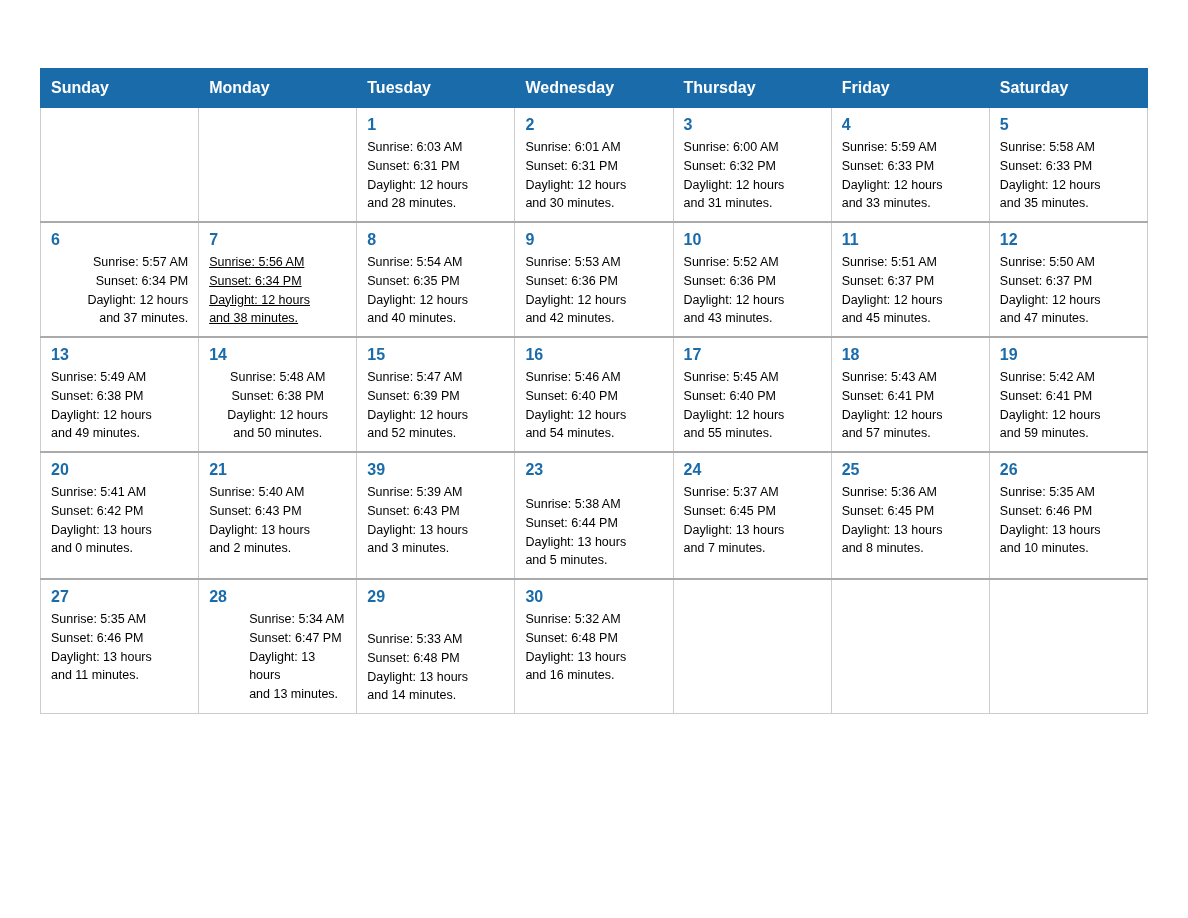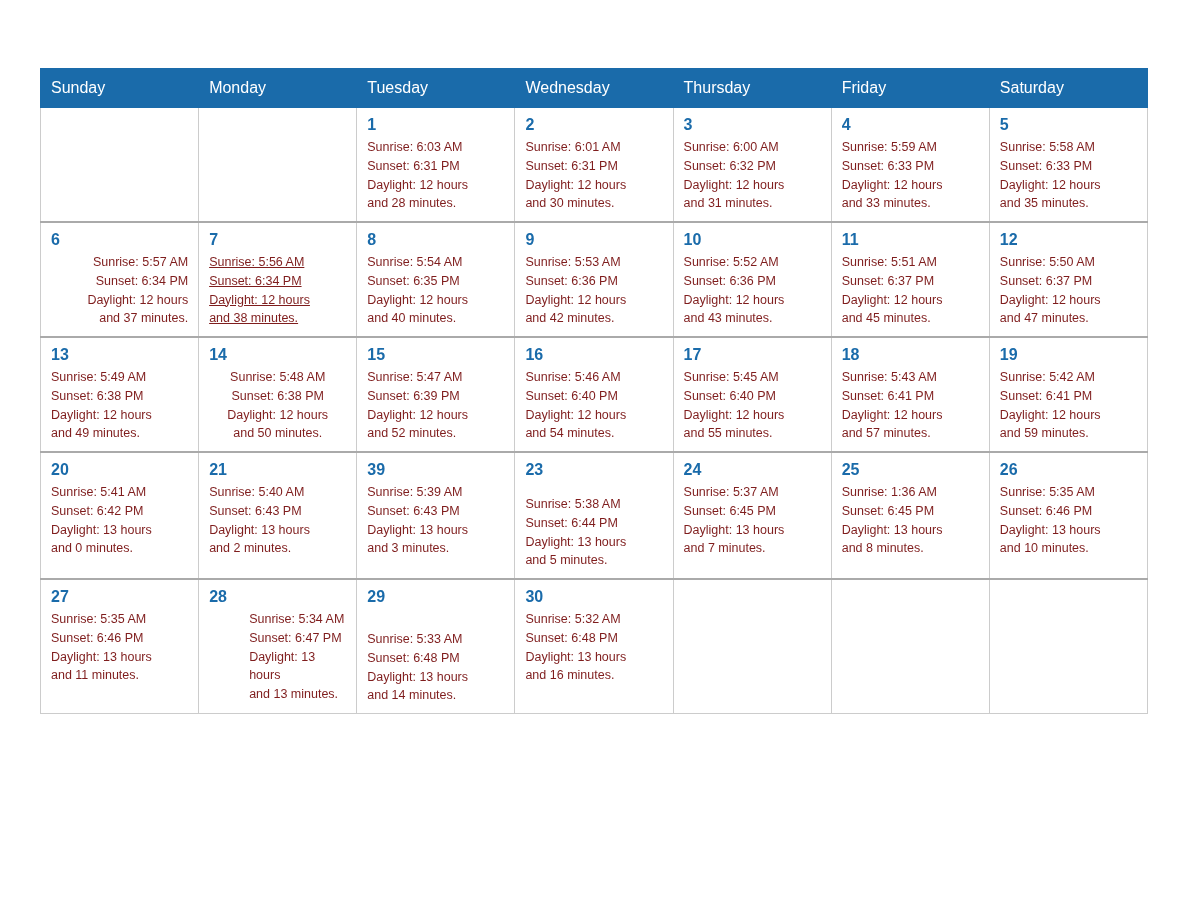--- a/index.html
+++ b/index.html
@@ -37,42 +37,42 @@
     }
     .calendar {
       width: 100%;
       border-collapse: collapse;
       border: 1px solid #ccc;
     }
     .calendar th {
       background-color: #1a6baa;
       color: #fff;
       font-size: 16px;
-      font-weight: normal;
+      font-weight: bold;
       padding: 10px 10px;
       text-align: left;
       border: 1px solid #1a6baa;
     }
     .calendar td {
       vertical-align: top;
       padding: 8px 10px;
       border: 1px solid #ccc;
       width: calc(100% / 7);
       min-height: 90px;
     }
     .day-number {
       font-size: 16px;
       font-weight: bold;
       color: #1a6baa;
       display: block;
       margin-bottom: 4px;
     }
     .day-info {
       font-size: 12.5px;
-      color: #7f1d1d;
+      color: #000000;
       line-height: 1.5;
     }
     .empty-cell {
       background: #fff;
     }
     .row-separator td {
       border-top: 2px solid #aaa;
     }
   </style>
 </head>
@@ -279,21 +279,21 @@
         </td>
         <td>
           <span class="day-number">24</span>
           <div class="day-info" style="white-space: pre-line;">Sunrise: 5:37 AM
 Sunset: 6:45 PM
 Daylight: 13 hours
 and 7 minutes.</div>
         </td>
         <td>
           <span class="day-number">25</span>
-          <div class="day-info" style="white-space: pre-line;">Sunrise: 1:36 AM
+          <div class="day-info" style="white-space: pre-line;">Sunrise: 5:36 AM
 Sunset: 6:45 PM
 Daylight: 13 hours
 and 8 minutes.</div>
         </td>
         <td>
           <span class="day-number">26</span>
           <div class="day-info" style="white-space: pre-line;">Sunrise: 5:35 AM
 Sunset: 6:46 PM
 Daylight: 13 hours
 and 10 minutes.</div>

